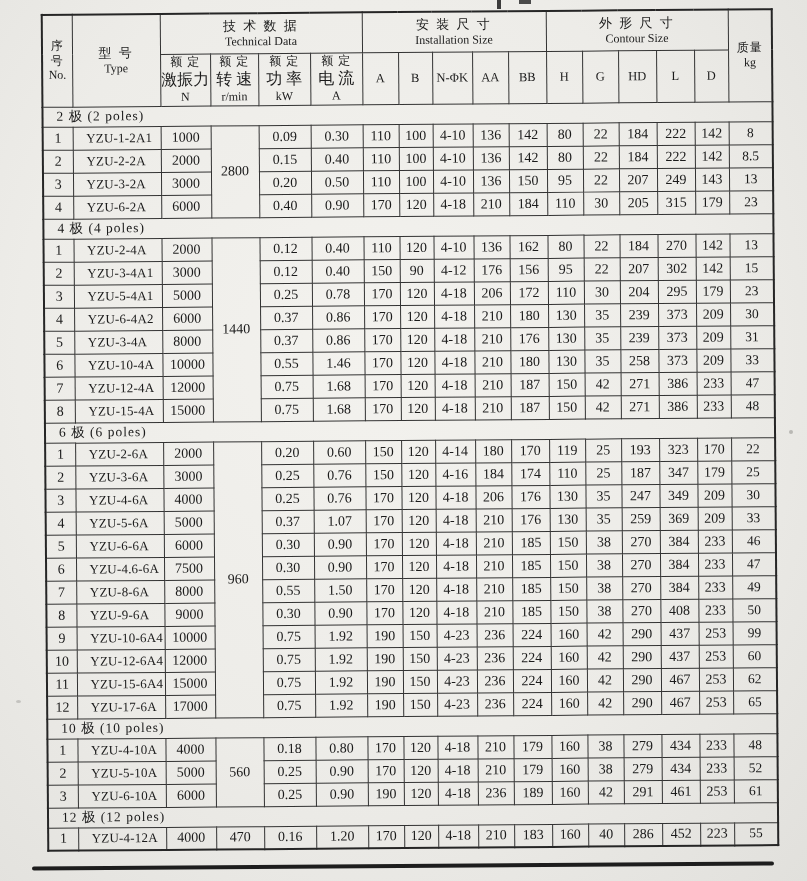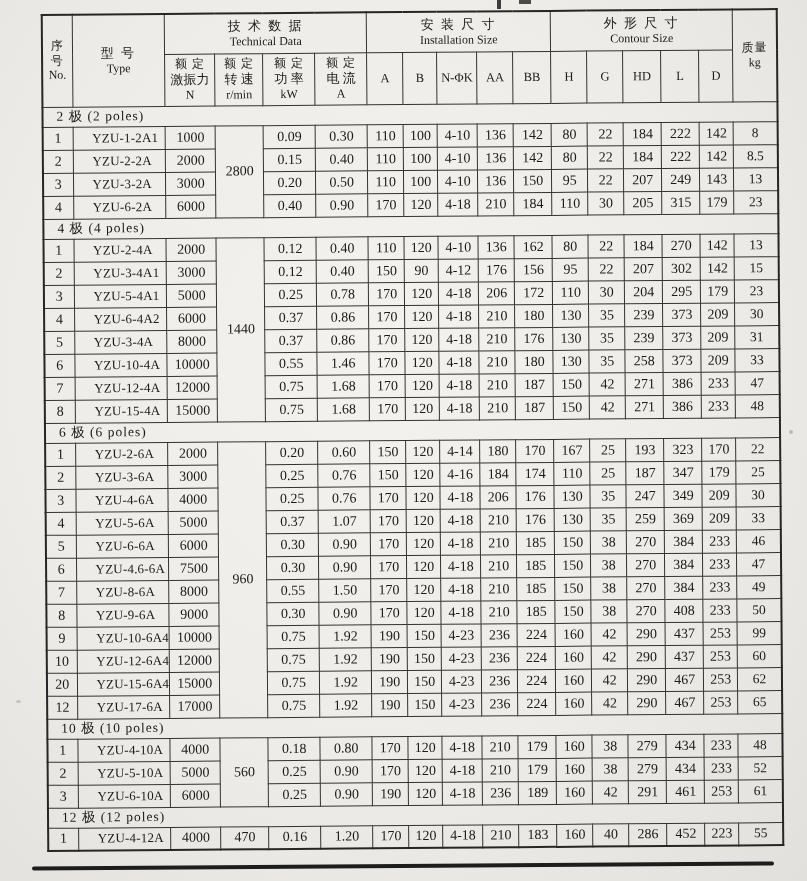--- a/index.html
+++ b/index.html
@@ -22,30 +22,30 @@
     border:1px solid #333;
     text-align:center;vertical-align:middle;
     padding:0;overflow:hidden;white-space:nowrap;
     font-weight:normal;
   }
   thead .h1{height:40px;}
   thead .h2{height:52px;}
   .zh-line{font-size:13px;letter-spacing:2px;line-height:1.25;}
   .en-line{font-size:12px;line-height:1.2;letter-spacing:0;}
   .sub1{font-size:12px;line-height:1.22;letter-spacing:1px;}
-  .sub2{font-size:13px;line-height:1.22;letter-spacing:0;}
+  .sub2{font-size:16px;line-height:1.22;letter-spacing:0;}
   .sub3{font-size:12px;line-height:1.25;}
   .dim-h{font-size:12.5px;}
   tbody tr{height:23px;}
   tbody td{font-size:14px;}
   tbody .section-row{height:20px;}
   .section-row td{
     text-align:left;padding-left:13px;font-size:13.5px;letter-spacing:1px;
   }
-  .c-type{text-align:left;padding-left:19px;font-size:13px;letter-spacing:0.2px;}
+  .c-type{text-align:left;padding-left:13px;font-size:13px;letter-spacing:0.2px;}
   .c-speed{font-size:14px;}
   .c-kg{font-size:13.5px;}
   .bottom-rule{
     position:absolute;left:32px;top:864px;width:742px;height:4px;
     background:#1d1d1d;transform:rotate(-0.4deg);border-radius:2px;
   }
   .mark1{position:absolute;left:497px;top:0;width:4px;height:9px;background:#3c3c3c;}
   .mark2{position:absolute;left:519px;top:0;width:12px;height:4px;background:#4a4a4a;}
   .speck1{position:absolute;left:789px;top:430px;width:4px;height:4px;background:#b9b8b4;border-radius:50%;}
   .speck2{position:absolute;left:16px;top:700px;width:5px;height:3px;background:#c4c3bf;border-radius:50%;}
@@ -374,21 +374,21 @@
             <td class="c-type">YZU-2-6A</td>
             <td class="c-force">2000</td>
             <td rowspan="12" class="c-speed">960</td>
             <td class="c-power">0.20</td>
             <td class="c-current">0.60</td>
             <td class="c-A">150</td>
             <td class="c-B">120</td>
             <td class="c-NK">4-14</td>
             <td class="c-AA">180</td>
             <td class="c-BB">170</td>
-            <td class="c-H">167</td>
+            <td class="c-H">119</td>
             <td class="c-G">25</td>
             <td class="c-HD">193</td>
             <td class="c-L">323</td>
             <td class="c-D">170</td>
             <td class="c-kg">22</td>
           </tr>
           <tr>
             <td class="c-no">2</td>
             <td class="c-type">YZU-3-6A</td>
             <td class="c-force">3000</td>
@@ -544,21 +544,21 @@
             <td class="c-AA">236</td>
             <td class="c-BB">224</td>
             <td class="c-H">160</td>
             <td class="c-G">42</td>
             <td class="c-HD">290</td>
             <td class="c-L">437</td>
             <td class="c-D">253</td>
             <td class="c-kg">60</td>
           </tr>
           <tr>
-            <td class="c-no">20</td>
+            <td class="c-no">11</td>
             <td class="c-type">YZU-15-6A4</td>
             <td class="c-force">15000</td>
             <td class="c-power">0.75</td>
             <td class="c-current">1.92</td>
             <td class="c-A">190</td>
             <td class="c-B">150</td>
             <td class="c-NK">4-23</td>
             <td class="c-AA">236</td>
             <td class="c-BB">224</td>
             <td class="c-H">160</td>

